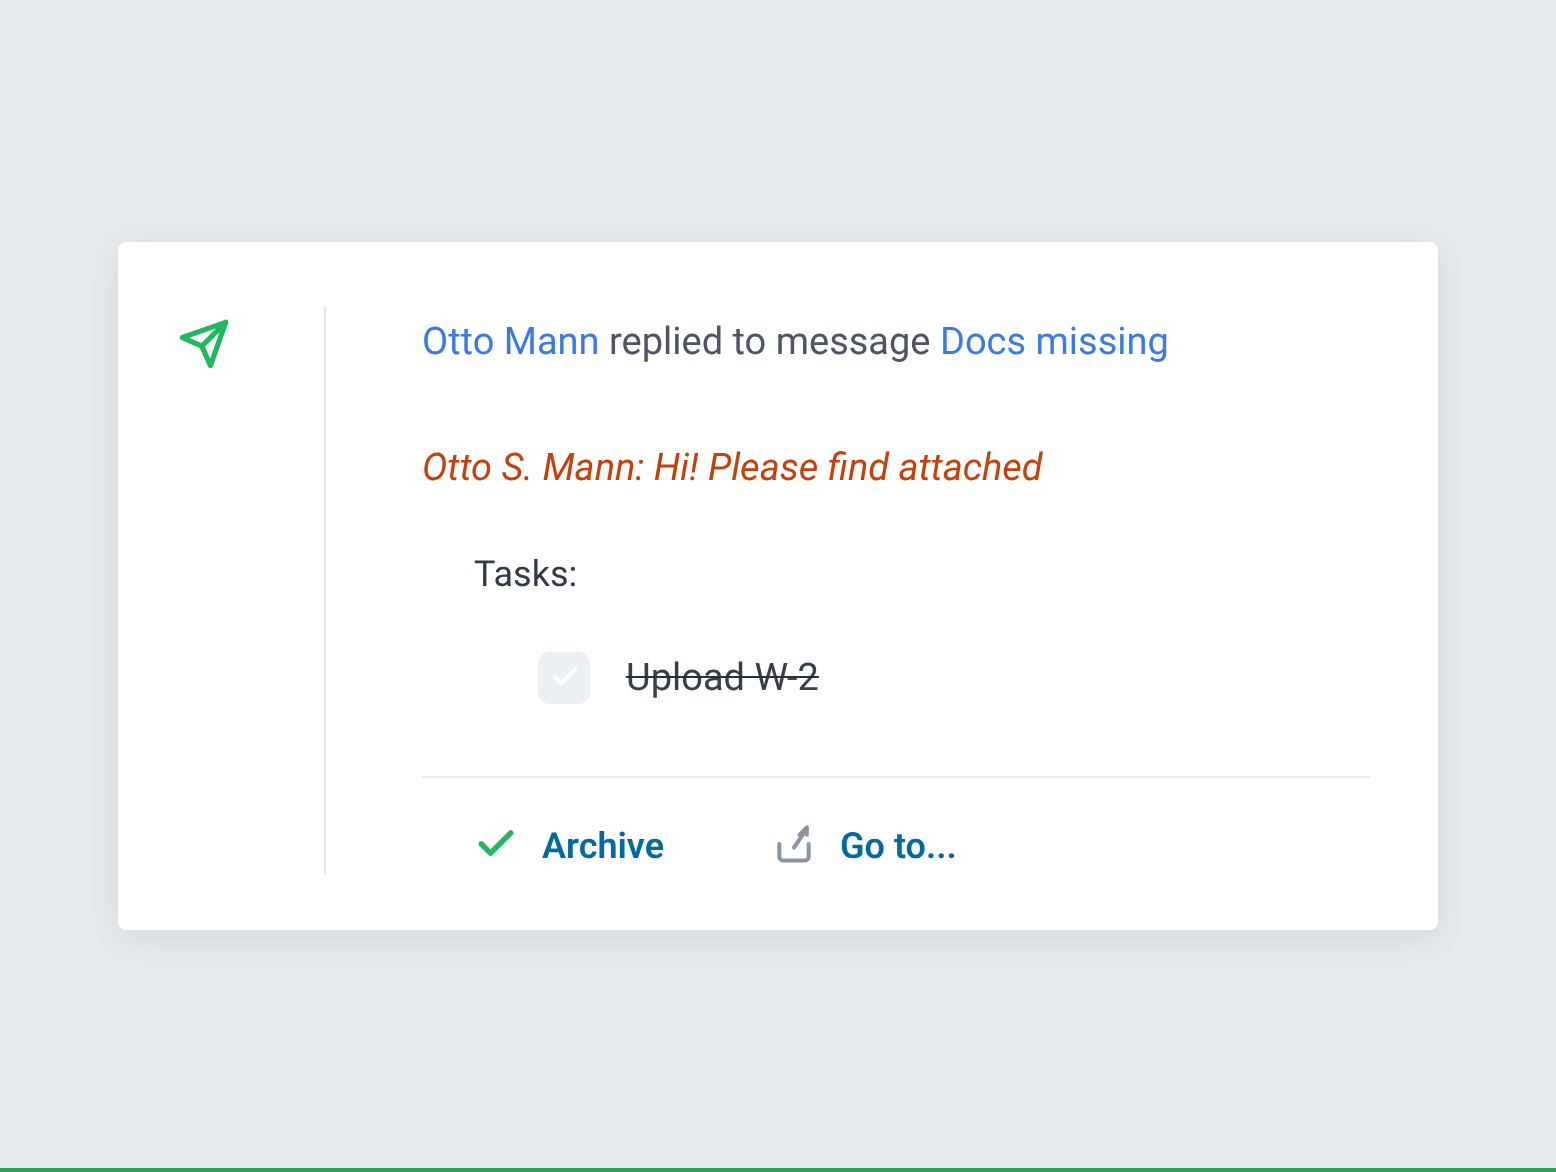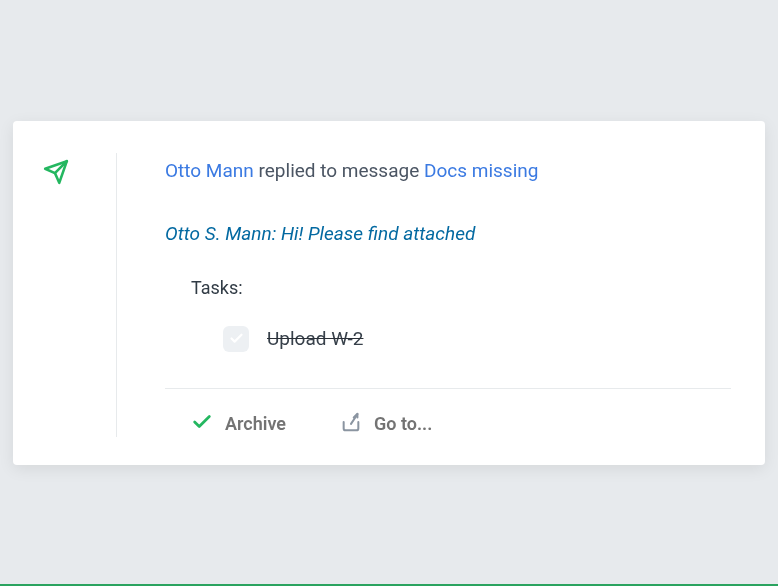--- a/index.html
+++ b/index.html
@@ -8,21 +8,21 @@
       background: #e7eaed;
       width: 778px;
       height: 586px;
       display: flex;
       align-items: center;
       justify-content: center;
       position: relative;
     }
     .card {
       background: #fff;
-      width: 752px;
+      width: 660px;
       border-radius: 4px;
       box-shadow: 0 4px 16px rgba(0,0,0,0.08);
       display: flex;
       flex-direction: row;
       padding: 32px 34px 28px 30px;
     }
     .left-col {
       width: 74px;
       padding-top: 6px;
       border-right: 1px solid #e7eaec;
@@ -44,21 +44,21 @@
       line-height: 1.5;
       margin-bottom: 36px;
       margin-top: 4px;
     }
     .header-line .link {
       color: #3b7ae2;
       cursor: pointer;
     }
     .preview {
       font-size: 19px;
-      color: #0369a1;
+      color: #c2410c;
       font-style: italic;
       margin-bottom: 32px;
     }
     .tasks-heading {
       font-size: 18px;
       color: #313b45;
       margin-left: 26px;
       margin-bottom: 28px;
     }
     .tasks {
@@ -98,21 +98,21 @@
     }
     .action {
       display: flex;
       align-items: center;
       gap: 12px;
       cursor: pointer;
     }
     .action-label {
       font-size: 18px;
       font-weight: 600;
-      color: #737373;
+      color: #0369a1;
     }
     .bottom-line {
       position: absolute;
       left: 0;
       right: 0;
       bottom: 0;
       height: 2px;
       background: #2aa35f;
     }
   </style>

